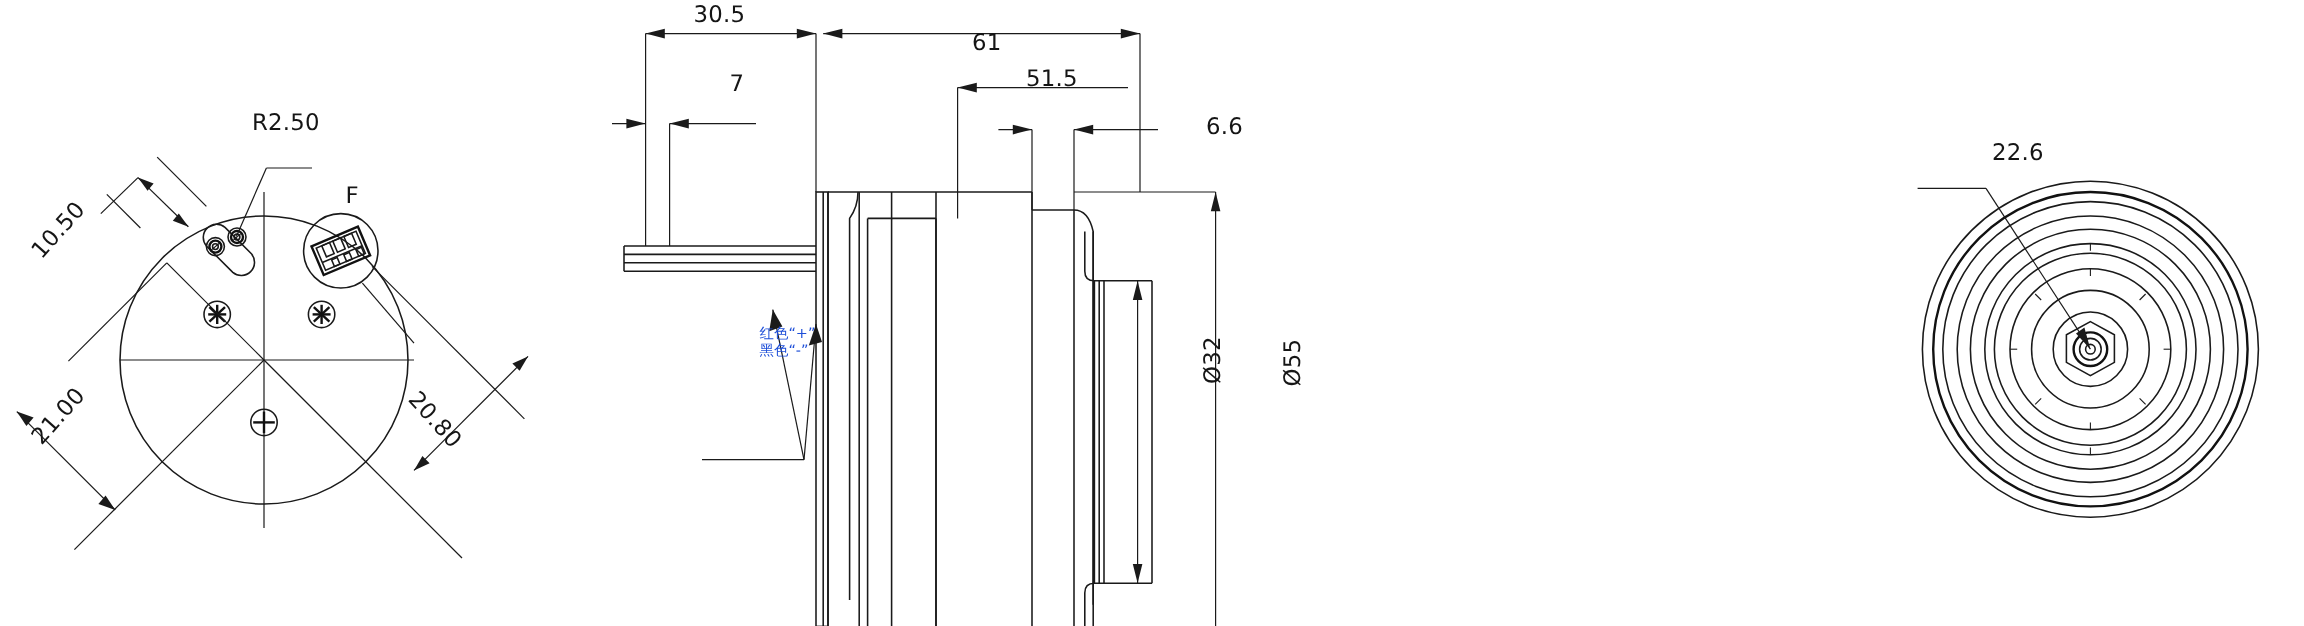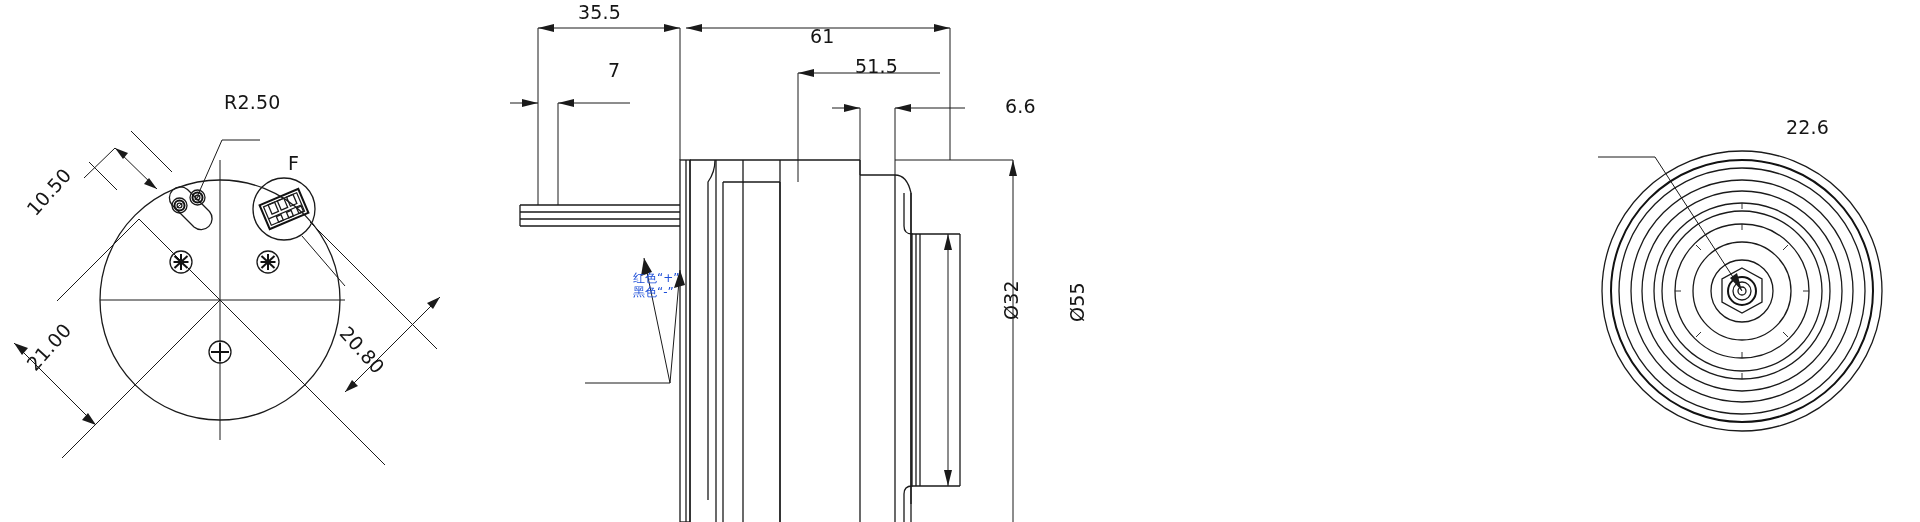--- a/index.html
+++ b/index.html
@@ -175,21 +175,21 @@
     </g>
 
     <g class="dim">
       <line x1="197" y1="197" x2="222" y2="140"></line>
       <line x1="222" y1="140" x2="260" y2="140"></line>
     </g>
 
     <line class="ln-thin" x1="302" y1="236" x2="345" y2="286"></line>
   </svg>
 
-  <div class="dimtext" style="left:224px; top:91px;">R2.50</div>
+  <div class="dimtext" style="left:210px; top:91px;">R2.50</div>
   <div class="dimtext rotdiag-a" style="left:22px; top:205px;">10.50</div>
   <div class="dimtext rotdiag-a" style="left:22px; top:360px;">21.00</div>
   <div class="dimtext rotdiag-b" style="left:352px; top:322px;">20.80</div>
   <div class="dimtext" style="left:288px; top:152px;">F</div>
 
   <svg width="640" height="522" viewBox="0 0 640 522" style="left:480px;">
 
     <g>
       <line class="ln" x1="40" y1="205" x2="200" y2="205"></line>
       <line class="ln" x1="40" y1="212" x2="200" y2="212"></line>
@@ -282,21 +282,21 @@
 
     <g class="dim">
       <line x1="190" y1="383" x2="164" y2="258"></line>
       <polygon class="fillblk" points="164,258 161,276 172,272"></polygon>
       <line x1="190" y1="383" x2="200" y2="270"></line>
       <polygon class="fillblk" points="200,270 194,288 205,285"></polygon>
       <line x1="190" y1="383" x2="105" y2="383"></line>
     </g>
   </svg>
 
-  <div class="dimtext" style="left:578px; top:1px;">35.5</div>
+  <div class="dimtext" style="left:578px; top:1px;">30.5</div>
   <div class="dimtext" style="left:608px; top:59px;">7</div>
   <div class="dimtext" style="left:810px; top:1px;margin-top:24px;">61</div>
   <div class="dimtext" style="left:855px; top:55px;">51.5</div>
   <div class="dimtext" style="left:1005px; top:95px;">6.6</div>
   <div class="dimtext rot90" style="left:1000px; top:320px;">Ø32</div>
   <div class="dimtext rot90" style="left:1066px; top:322px;">Ø55</div>
 
   <div class="cjk" style="left:633px; top:266px;">红色“+”</div>
   <div class="cjk" style="left:633px; top:280px;">黑色“-”</div>
 
@@ -335,15 +335,15 @@
       <line x1="242" y1="373" x2="242" y2="379"></line>
     </g>
 
     <g class="dim">
       <line x1="242" y1="291" x2="155" y2="157"></line>
       <line x1="155" y1="157" x2="98" y2="157"></line>
       <polygon class="fillblk" points="242,291 230,278 237,273"></polygon>
     </g>
   </svg>
 
-  <div class="dimtext" style="left:1786px; top:116px;">22.6</div>
+  <div class="dimtext" style="left:1660px; top:116px;">22.6</div>
 
 </div>
 
 </body></html>

